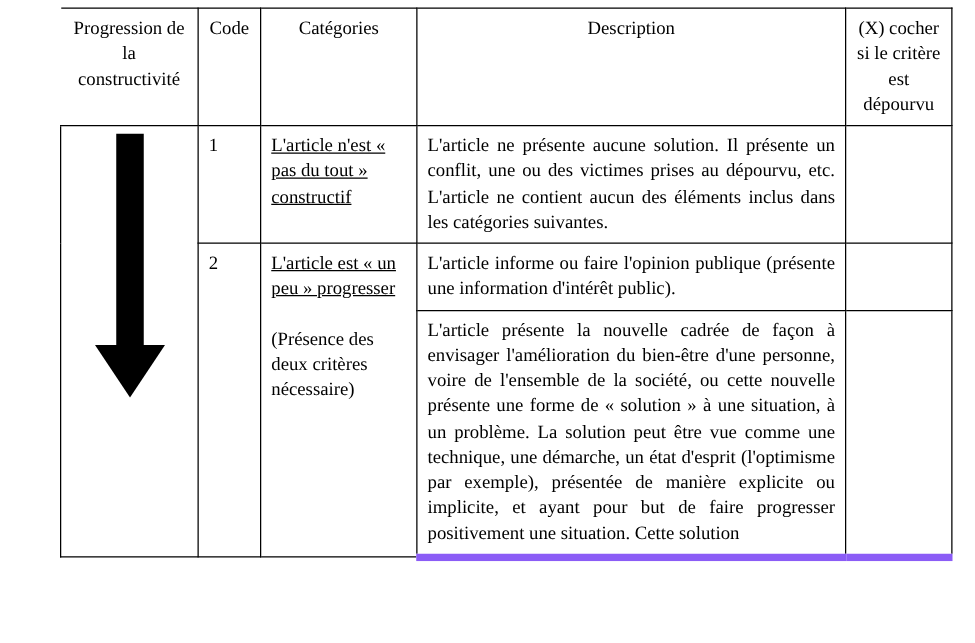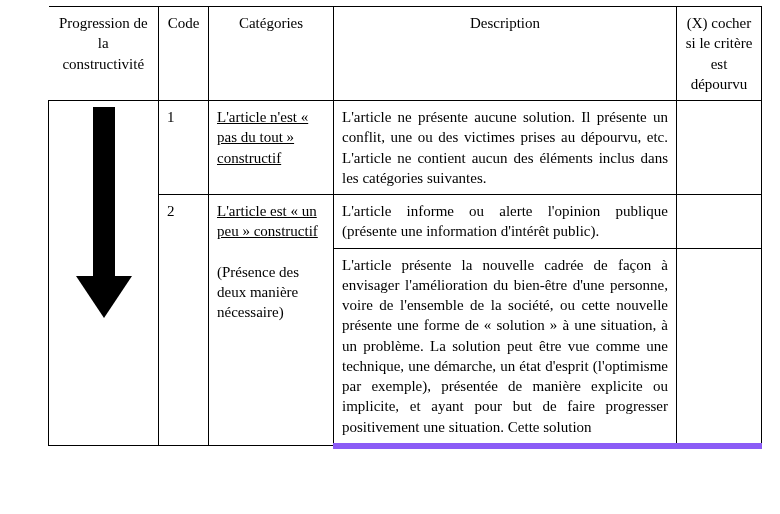--- a/index.html
+++ b/index.html
@@ -106,25 +106,25 @@
     <td>
       <span class="underline">L'article n'est « pas du tout » constructif</span>
     </td>
     <td class="justify">L'article ne présente aucune solution. Il présente un conflit, une ou des victimes prises au dépourvu, etc. L'article ne contient aucun des éléments inclus dans les catégories suivantes.</td>
     <td></td>
   </tr>
 
   <tr>
     <td rowspan="2">2</td>
     <td rowspan="2">
-      <span class="underline">L'article est « un peu » constructif</span>
+      <span class="underline">L'article est « un peu » progresser</span>
       <br><br>
-      <span>(Présence des deux manière nécessaire)</span>
+      <span>(Présence des deux critères nécessaire)</span>
     </td>
-    <td class="justify">L'article informe ou alerte l'opinion publique (présente une information d'intérêt public).</td>
+    <td class="justify">L'article informe ou faire l'opinion publique (présente une information d'intérêt public).</td>
     <td></td>
   </tr>
 
   <tr class="open-bottom">
     <td class="justify">L'article présente la nouvelle cadrée de façon à envisager l'amélioration du bien-être d'une personne, voire de l'ensemble de la société, ou cette nouvelle présente une forme de « solution » à une situation, à un problème. La solution peut être vue comme une technique, une démarche, un état d'esprit (l'optimisme par exemple), présentée de manière explicite ou implicite, et ayant pour but de faire progresser positivement une situation. Cette solution</td>
     <td></td>
   </tr>
 
 </tbody>
     </table>

